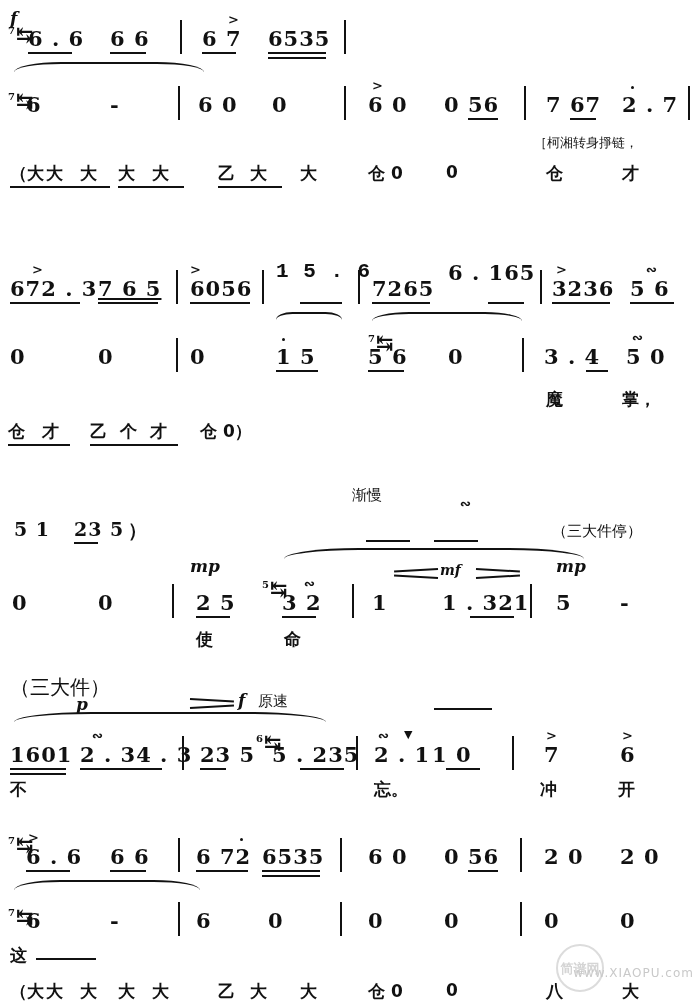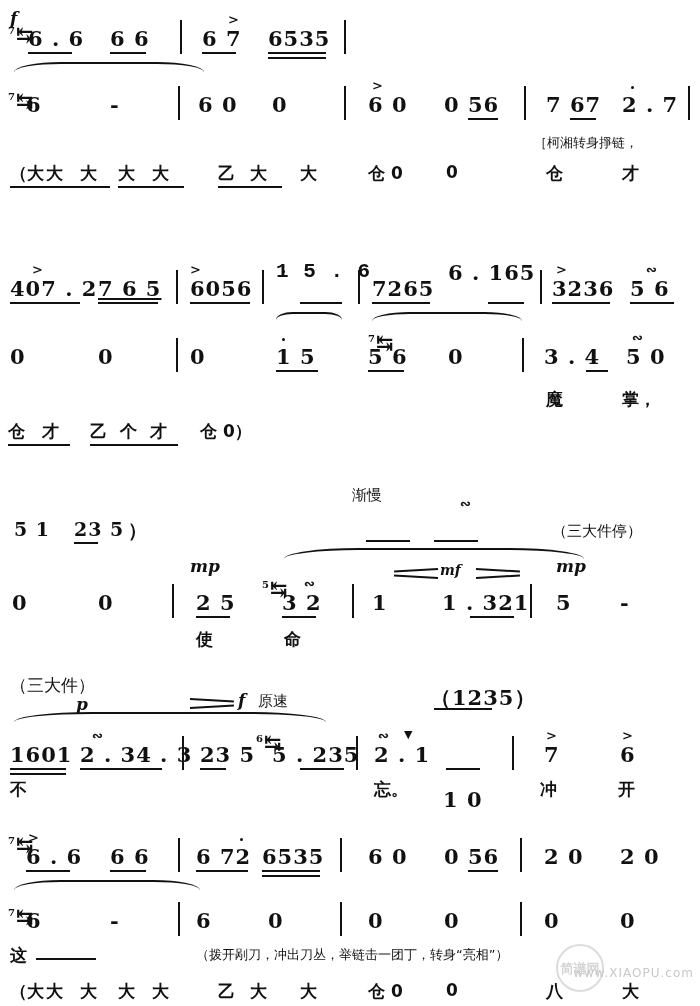--- a/index.html
+++ b/index.html
@@ -108,21 +108,21 @@
   <div class="abs lyr" style="left:250px;top:162px;">大</div>
   <div class="beam" style="left:218px;top:186px;width:64px;"></div>
   <div class="abs lyr" style="left:300px;top:162px;">大</div>
 
   <div class="abs lyr" style="left:368px;top:162px;">仓 0</div>
   <div class="abs lyr" style="left:446px;top:162px;">0</div>
   <div class="abs lyr" style="left:546px;top:162px;">仓</div>
   <div class="abs lyr" style="left:622px;top:162px;">才</div>
 
   <div class="abs num" style="left:32px;top:262px;font-size:13px;">&gt;</div>
-  <div class="abs num" style="left:10px;top:276px;">407 . 2</div>
+  <div class="abs num" style="left:10px;top:276px;">672 . 3</div>
   <div class="beam" style="left:10px;top:302px;width:70px;"></div>
   <div class="abs num" style="left:98px;top:276px;text-decoration:underline;">7 6 5</div>
   <div class="beam" style="left:98px;top:302px;width:60px;"></div>
 
   <div class="bar" style="left:176px;top:270px;height:34px;"></div>
   <div class="abs num" style="left:190px;top:262px;font-size:13px;">&gt;</div>
   <div class="abs num" style="left:190px;top:276px;">6056</div>
   <div class="beam" style="left:190px;top:302px;width:60px;"></div>
 
   <div class="bar" style="left:262px;top:270px;height:34px;"></div>
@@ -211,26 +211,25 @@
   <div class="abs num" style="left:372px;top:590px;">1</div>
   <div class="abs num" style="left:442px;top:590px;">1 . 321</div>
   <div class="beam" style="left:470px;top:616px;width:44px;"></div>
   <div class="bar" style="left:530px;top:584px;height:34px;"></div>
   <div class="abs num" style="left:556px;top:590px;">5</div>
   <div class="abs num" style="left:620px;top:590px;">-</div>
 
   <div class="abs lyr" style="left:196px;top:628px;">使</div>
   <div class="abs lyr" style="left:284px;top:628px;">命</div>
 
-  <div class="abs txt" style="left:10px;top:674px;font-size:17px;">（三大件）</div>
+  <div class="abs txt" style="left:10px;top:674px;font-size:20px;">（三大件）</div>
   <div class="abs dyn" style="left:76px;top:694px;">p</div>
   <div class="hair" style="left:190px;top:698px;width:44px;"></div>
   <div class="abs dyn" style="left:238px;top:690px;">f</div>
   <div class="abs txt" style="left:258px;top:692px;font-size:15px;">原速</div>
-  <div class="abs num" style="left:430px;top:684px;">（1235）</div>
   <div class="beam" style="left:434px;top:708px;width:58px;"></div>
   <div class="slur" style="left:14px;top:712px;width:312px;height:18px;"></div>
 
   <div class="abs num" style="left:10px;top:742px;">1601</div>
   <div class="beam" style="left:10px;top:768px;width:56px;"></div>
   <div class="beam2" style="left:10px;top:773px;width:56px;"></div>
   <div class="abs mord" style="left:92px;top:728px;">∾</div>
   <div class="abs num" style="left:80px;top:742px;">2 . 34 . 3</div>
   <div class="beam" style="left:80px;top:768px;width:82px;"></div>
 
@@ -238,21 +237,21 @@
   <div class="abs num" style="left:200px;top:742px;">23 5</div>
   <div class="beam" style="left:200px;top:768px;width:26px;"></div>
   <div class="abs num" style="left:256px;top:730px;"><span class="small-sup">6</span>↹</div>
   <div class="abs num" style="left:272px;top:742px;">5 . 235</div>
   <div class="beam" style="left:300px;top:768px;width:44px;"></div>
 
   <div class="bar" style="left:356px;top:736px;height:34px;"></div>
   <div class="abs mord" style="left:378px;top:728px;">∾</div>
   <div class="abs num" style="left:404px;top:728px;font-size:11px;">▼</div>
   <div class="abs num" style="left:374px;top:742px;">2 . 1</div>
-  <div class="abs num" style="left:443px;top:742px;margin-top:45px;">1 0</div>
+  <div class="abs num" style="left:432px;top:742px;">1 0</div>
   <div class="beam" style="left:446px;top:768px;width:34px;"></div>
 
   <div class="bar" style="left:512px;top:736px;height:34px;"></div>
   <div class="abs num" style="left:546px;top:728px;font-size:13px;">&gt;</div>
   <div class="abs num" style="left:544px;top:742px;">7</div>
   <div class="abs num" style="left:622px;top:728px;font-size:13px;">&gt;</div>
   <div class="abs num" style="left:620px;top:742px;">6</div>
 
   <div class="abs lyr" style="left:10px;top:778px;">不</div>
   <div class="abs lyr" style="left:374px;top:778px;">忘。</div>
@@ -293,21 +292,20 @@
   <div class="abs num" style="left:268px;top:908px;">0</div>
   <div class="bar" style="left:340px;top:902px;height:34px;"></div>
   <div class="abs num" style="left:368px;top:908px;">0</div>
   <div class="abs num" style="left:444px;top:908px;">0</div>
   <div class="bar" style="left:520px;top:902px;height:34px;"></div>
   <div class="abs num" style="left:544px;top:908px;">0</div>
   <div class="abs num" style="left:620px;top:908px;">0</div>
 
   <div class="abs lyr" style="left:10px;top:944px;">这</div>
   <div class="beam" style="left:36px;top:958px;width:60px;"></div>
-  <div class="abs txt" style="left:196px;top:946px;font-size:13px;">（拨开剐刀，冲出刀丛，举链击一团丁，转身“亮相”）</div>
 
   <div class="abs lyr" style="left:10px;top:980px;">（大</div>
   <div class="abs lyr" style="left:46px;top:980px;">大</div>
   <div class="abs lyr" style="left:80px;top:980px;">大</div>
   <div class="abs lyr" style="left:118px;top:980px;">大</div>
   <div class="abs lyr" style="left:152px;top:980px;">大</div>
   <div class="abs lyr" style="left:218px;top:980px;">乙</div>
   <div class="abs lyr" style="left:250px;top:980px;">大</div>
   <div class="abs lyr" style="left:300px;top:980px;">大</div>
   <div class="abs lyr" style="left:368px;top:980px;">仓 0</div>

